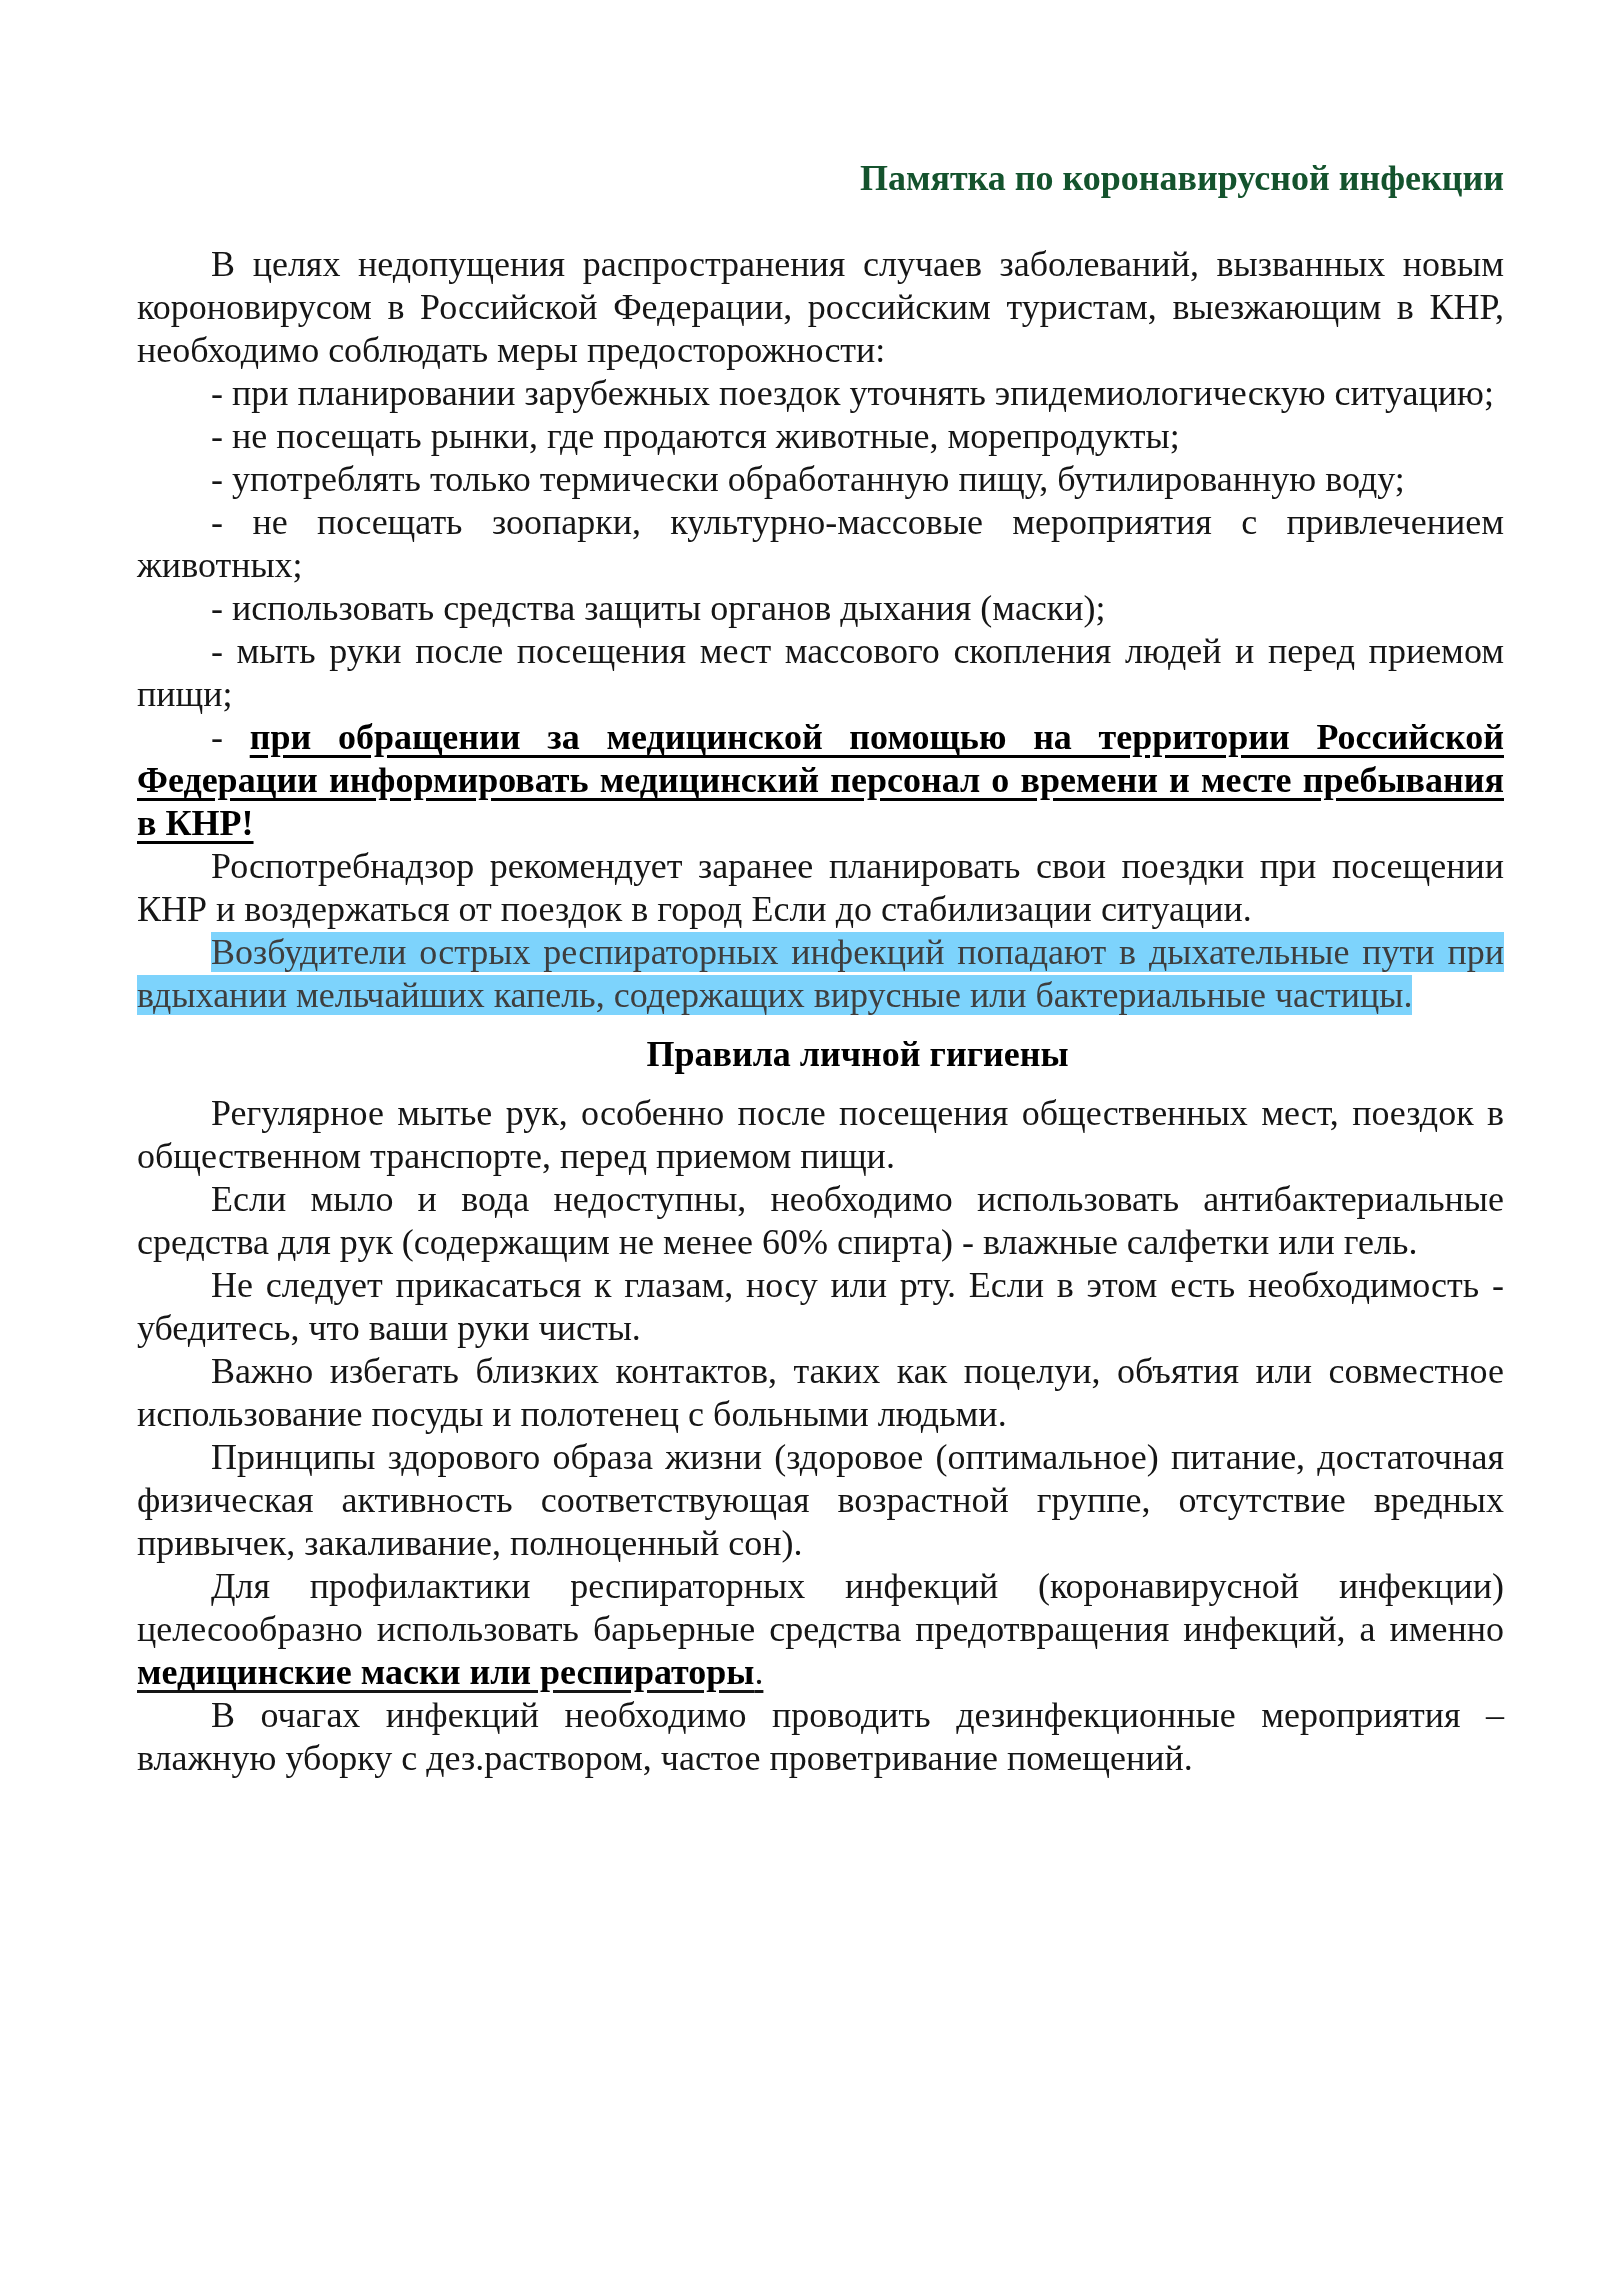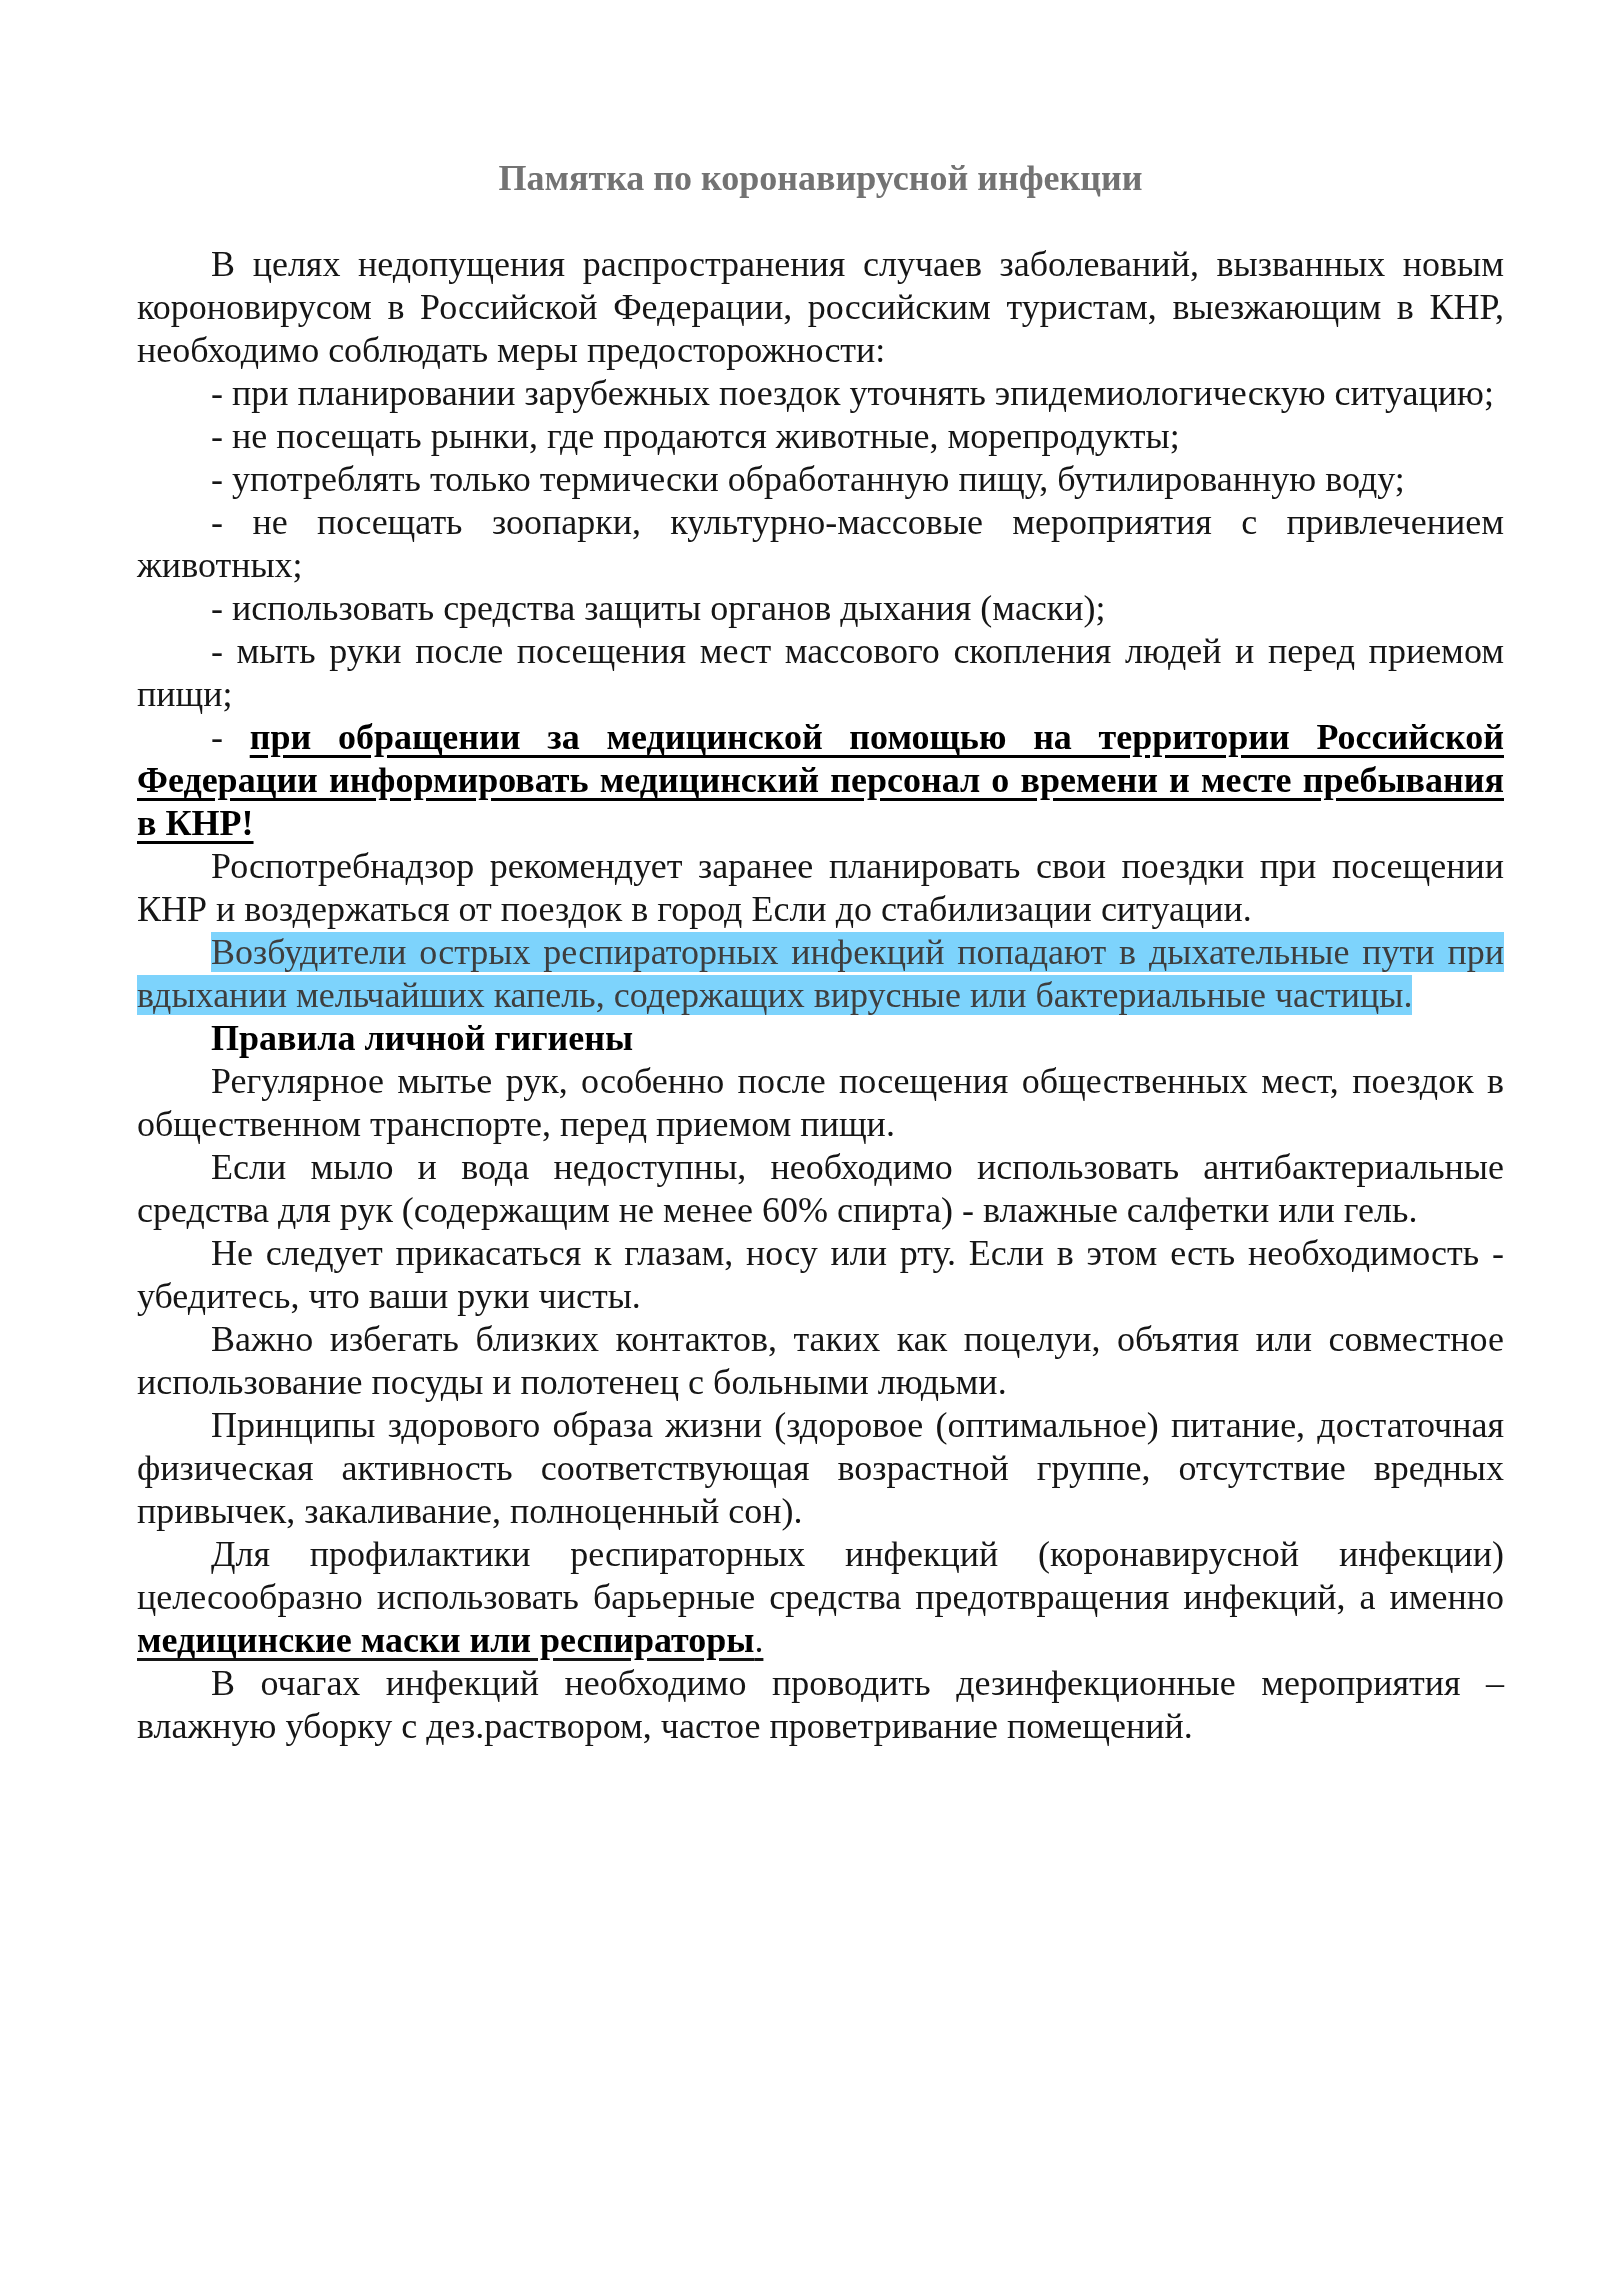--- a/index.html
+++ b/index.html
@@ -18,32 +18,32 @@
     font-family: "Liberation Serif", "DejaVu Serif", serif;
     font-size: 36px;
     line-height: 43px;
     color: #161616;
     overflow: hidden;
   }
   .doc-title {
     margin: 0 0 43px 0;
     font-size: 36px;
     font-weight: 700;
-    text-align: center;
+    text-align: right;
     text-indent: 0;
-    color: #737373;
+    color: #14532d;
   }
   p.body {
     margin: 0;
     text-align: justify;
     text-indent: 74px;
   }
   p.subheading {
-    margin: 0;
-    text-align: left;
+    margin: 16px;
+    text-align: center;
     text-indent: 74px;
     font-weight: 700;
     color: #000000;
   }
   .bu {
     font-weight: 700;
     color: #000000;
     text-decoration: underline;
     text-decoration-thickness: 3.4px;
     text-underline-offset: 5.9px;

